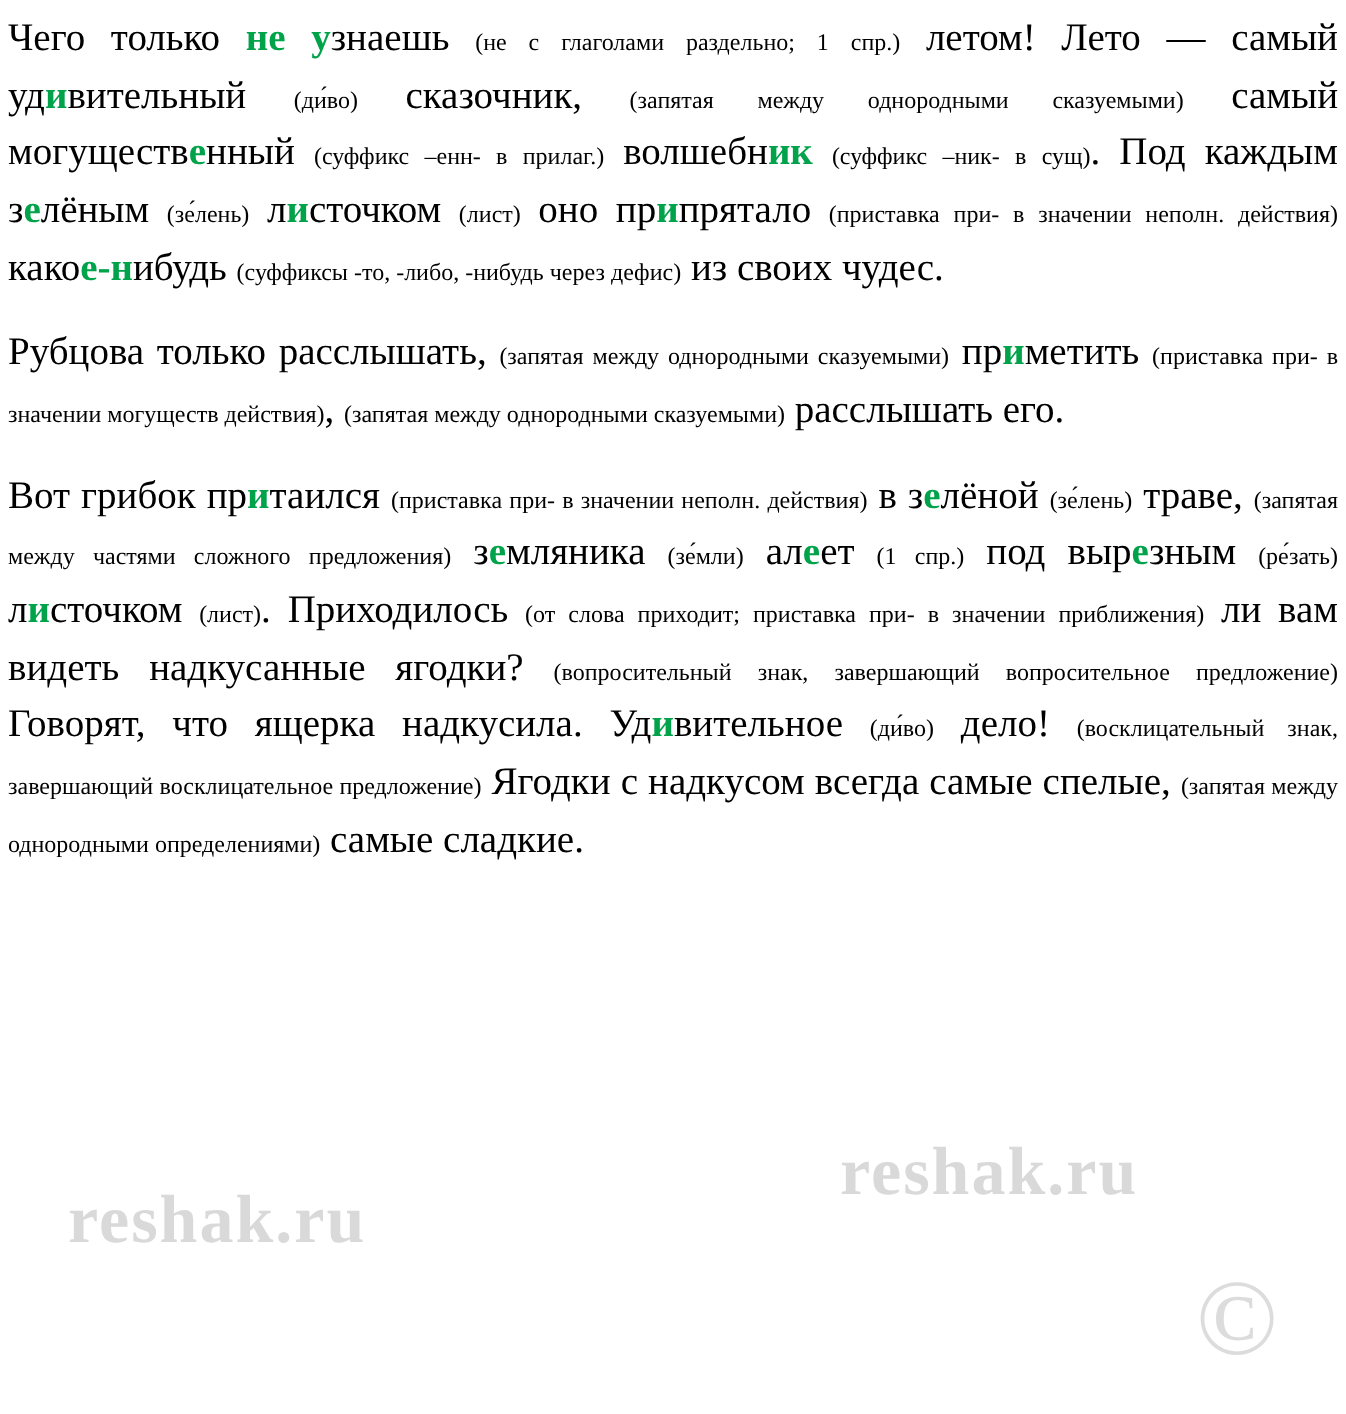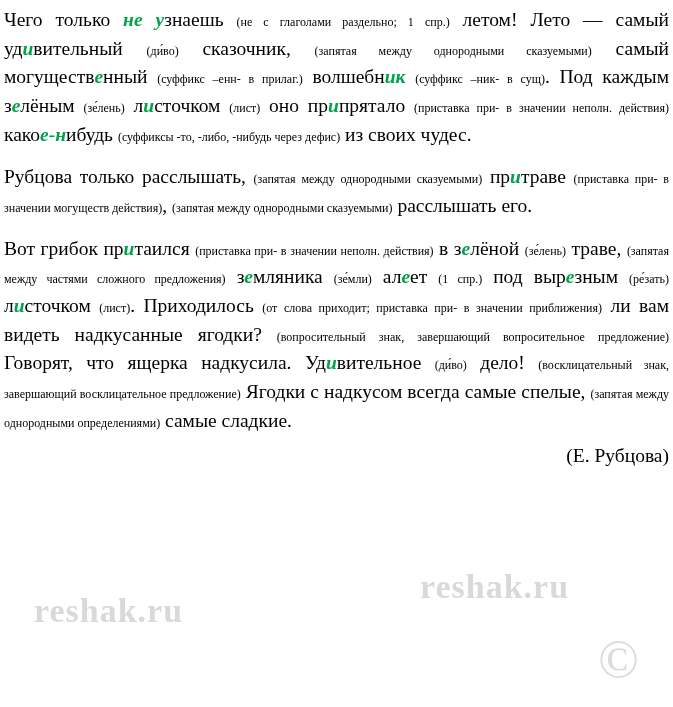--- a/index.html
+++ b/index.html
@@ -37,21 +37,20 @@
   }
   p.para:last-child {
     margin-bottom: 0;
   }
   .note {
     font-size: 12px;
   }
   .hl {
     color: #00a34a;
     font-weight: bold;
-    font-style: italic;
   }
   .signature {
     text-align: right;
     margin-top: 10px;
     font-size: 19.5px;
     color: #000;
   }
   
   .wm {
     position: absolute;
@@ -90,19 +89,18 @@
 
 <div id="page">
 
   <div class="wm wm-left">reshak.ru</div>
   <div class="wm wm-right">reshak.ru</div>
   <div class="wm-c">©</div>
 
   <div class="content">
     <div id="paragraphs">
         <p class="para"><span>Чего только </span><span class="hl">не</span><span> </span><span class="hl">у</span><span>знае</span><span>шь</span><span> </span><span class="note">(не с глаголами раздельно; 1 спр.)</span><span> летом! Лето — самый уд</span><span class="hl">и</span><span>вительный </span><span class="note">(ди́во)</span><span> сказочник, </span><span class="note">(запятая между однородными сказуемыми)</span><span> самый могуществ</span><span class="hl">е</span><span>нный </span><span class="note">(суффикс –енн- в прилаг.)</span><span> волшебн</span><span class="hl">ик</span><span> </span><span class="note">(суффикс –ник- в сущ)</span><span>. Под каждым з</span><span class="hl">е</span><span>лёным </span><span class="note">(зе́лень)</span><span> л</span><span class="hl">и</span><span>сточком </span><span class="note">(лист)</span><span> оно пр</span><span class="hl">и</span><span>прятало </span><span class="note">(приставка при- в значении неполн. действия)</span><span> како</span><span class="hl">е-н</span><span>ибудь </span><span class="note">(суффиксы -то, -либо, -нибудь через дефис)</span><span> из своих чудес.</span></p>
-        <p class="para"><span>Рубцова только расслышать, </span><span class="note">(запятая между однородными сказуемыми)</span><span> пр</span><span class="hl">и</span><span>траве </span><span class="note">(приставка при- в значении могуществ действия)</span><span>, </span><span class="note">(запятая между однородными сказуемыми)</span><span> расслышать его.</span></p>
+        <p class="para"><span>Рубцова только расслышать, </span><span class="note">(запятая между однородными сказуемыми)</span><span> пр</span><span class="hl">и</span><span>метить </span><span class="note">(приставка при- в значении могуществ действия)</span><span>, </span><span class="note">(запятая между однородными сказуемыми)</span><span> расслышать его.</span></p>
         <p class="para"><span>Вот грибок пр</span><span class="hl">и</span><span>таился </span><span class="note">(приставка при- в значении неполн. действия)</span><span> в з</span><span class="hl">е</span><span>лёной </span><span class="note">(зе́лень)</span><span> траве, </span><span class="note">(запятая между частями сложного предложения)</span><span> з</span><span class="hl">е</span><span>мляника </span><span class="note">(зе́мли)</span><span> ал</span><span class="hl">е</span><span>ет </span><span class="note">(1 спр.)</span><span> под выр</span><span class="hl">е</span><span>зным </span><span class="note">(ре́зать)</span><span> л</span><span class="hl">и</span><span>сточком </span><span class="note">(лист)</span><span>. Приходилось </span><span class="note">(от слова приходит; приставка при- в значении приближения)</span><span> ли вам видеть надкусанные ягодки? </span><span class="note">(вопросительный знак, завершающий вопросительное предложение)</span><span> Говорят, что ящерка надкусила. Уд</span><span class="hl">и</span><span>вительное </span><span class="note">(ди́во)</span><span> дело! </span><span class="note">(восклицательный знак, завершающий восклицательное предложение)</span><span> Ягодки с надкусом всегда самые спелые, </span><span class="note">(запятая между однородными определениями)</span><span> самые сладкие.</span></p>
       </div>
-    <div class="signature">(Е. Рубцова)</div>
   </div>
 
 </div>
 
 </body></html>

